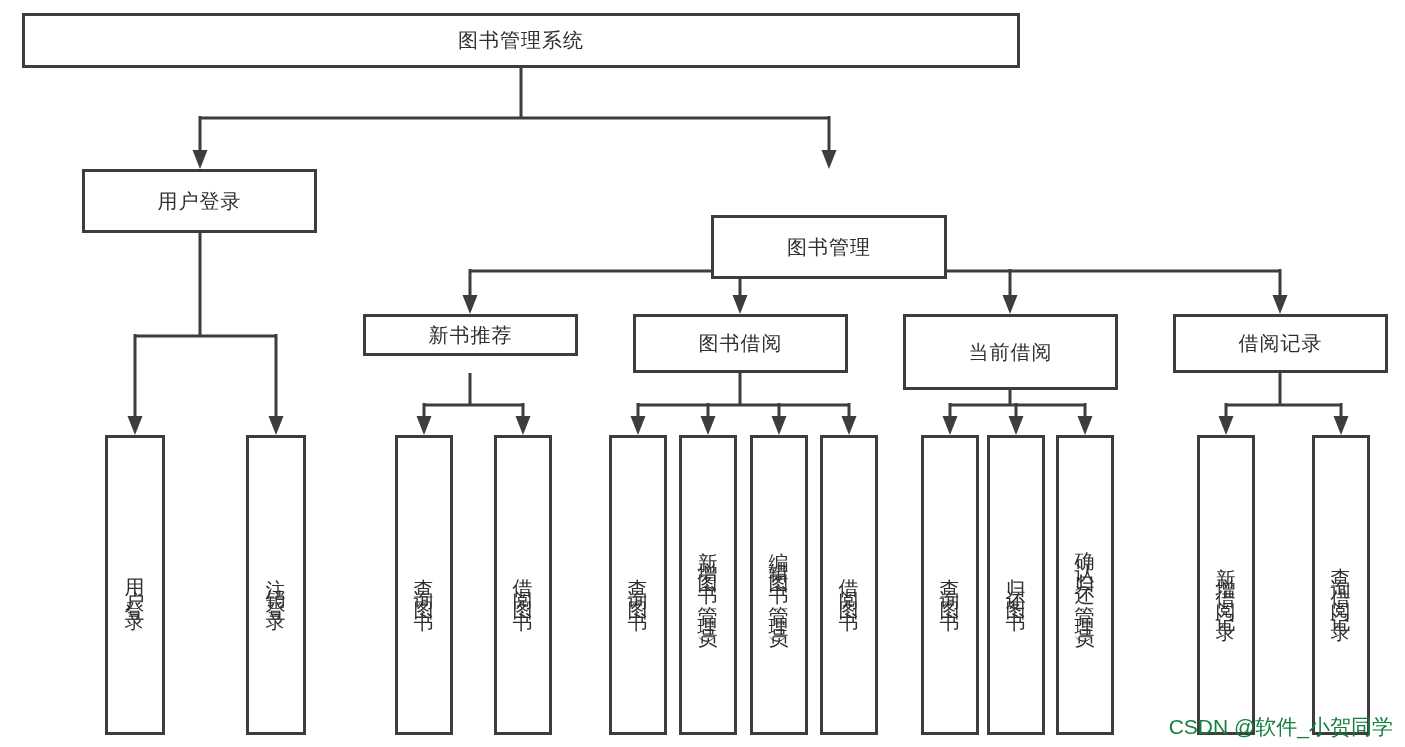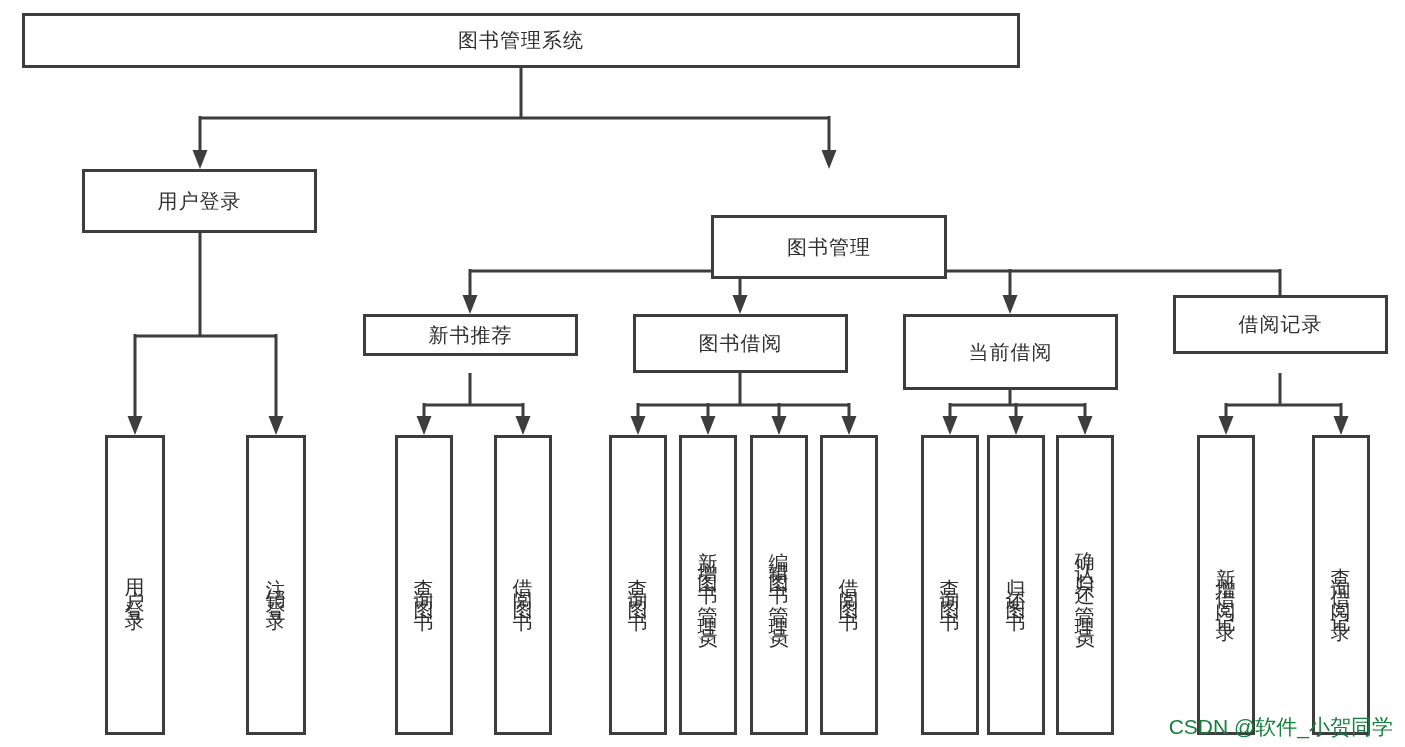--- a/index.html
+++ b/index.html
@@ -37,21 +37,21 @@
     line-height: 1;
     white-space: nowrap;
   }
   
   #n-root  { left: 22px;   top: 13px;  width: 998px; height: 55px; }
   #n-login { left: 82px;   top: 169px; width: 235px; height: 64px; }
   #n-mgmt  { left: 711px;  top: 169px; width: 236px; height: 64px; margin-top: 46px; }
   #n-new   { left: 363px;  top: 314px; width: 215px; height: 42px; }
   #n-bor   { left: 633px;  top: 314px; width: 215px; height: 59px; font-family: Liberation Serif, serif; }
   #n-cur   { left: 903px;  top: 314px; width: 215px; height: 76px; }
-  #n-rec   { left: 1173px; top: 295px; width: 215px; height: 59px; }
+  #n-rec   { left: 1173px; top: 314px; width: 215px; height: 59px; }
   
   #lf-a1 { left: 105px;  width: 60px; }
   #lf-a2 { left: 246px;  width: 60px; }
   #lf-b1 { left: 395px; }
   #lf-b2 { left: 494px; }
   #lf-c1 { left: 609px; }
   #lf-c2 { left: 679px; }
   #lf-c3 { left: 750px; }
   #lf-c4 { left: 820px; }
   #lf-d1 { left: 921px; }

